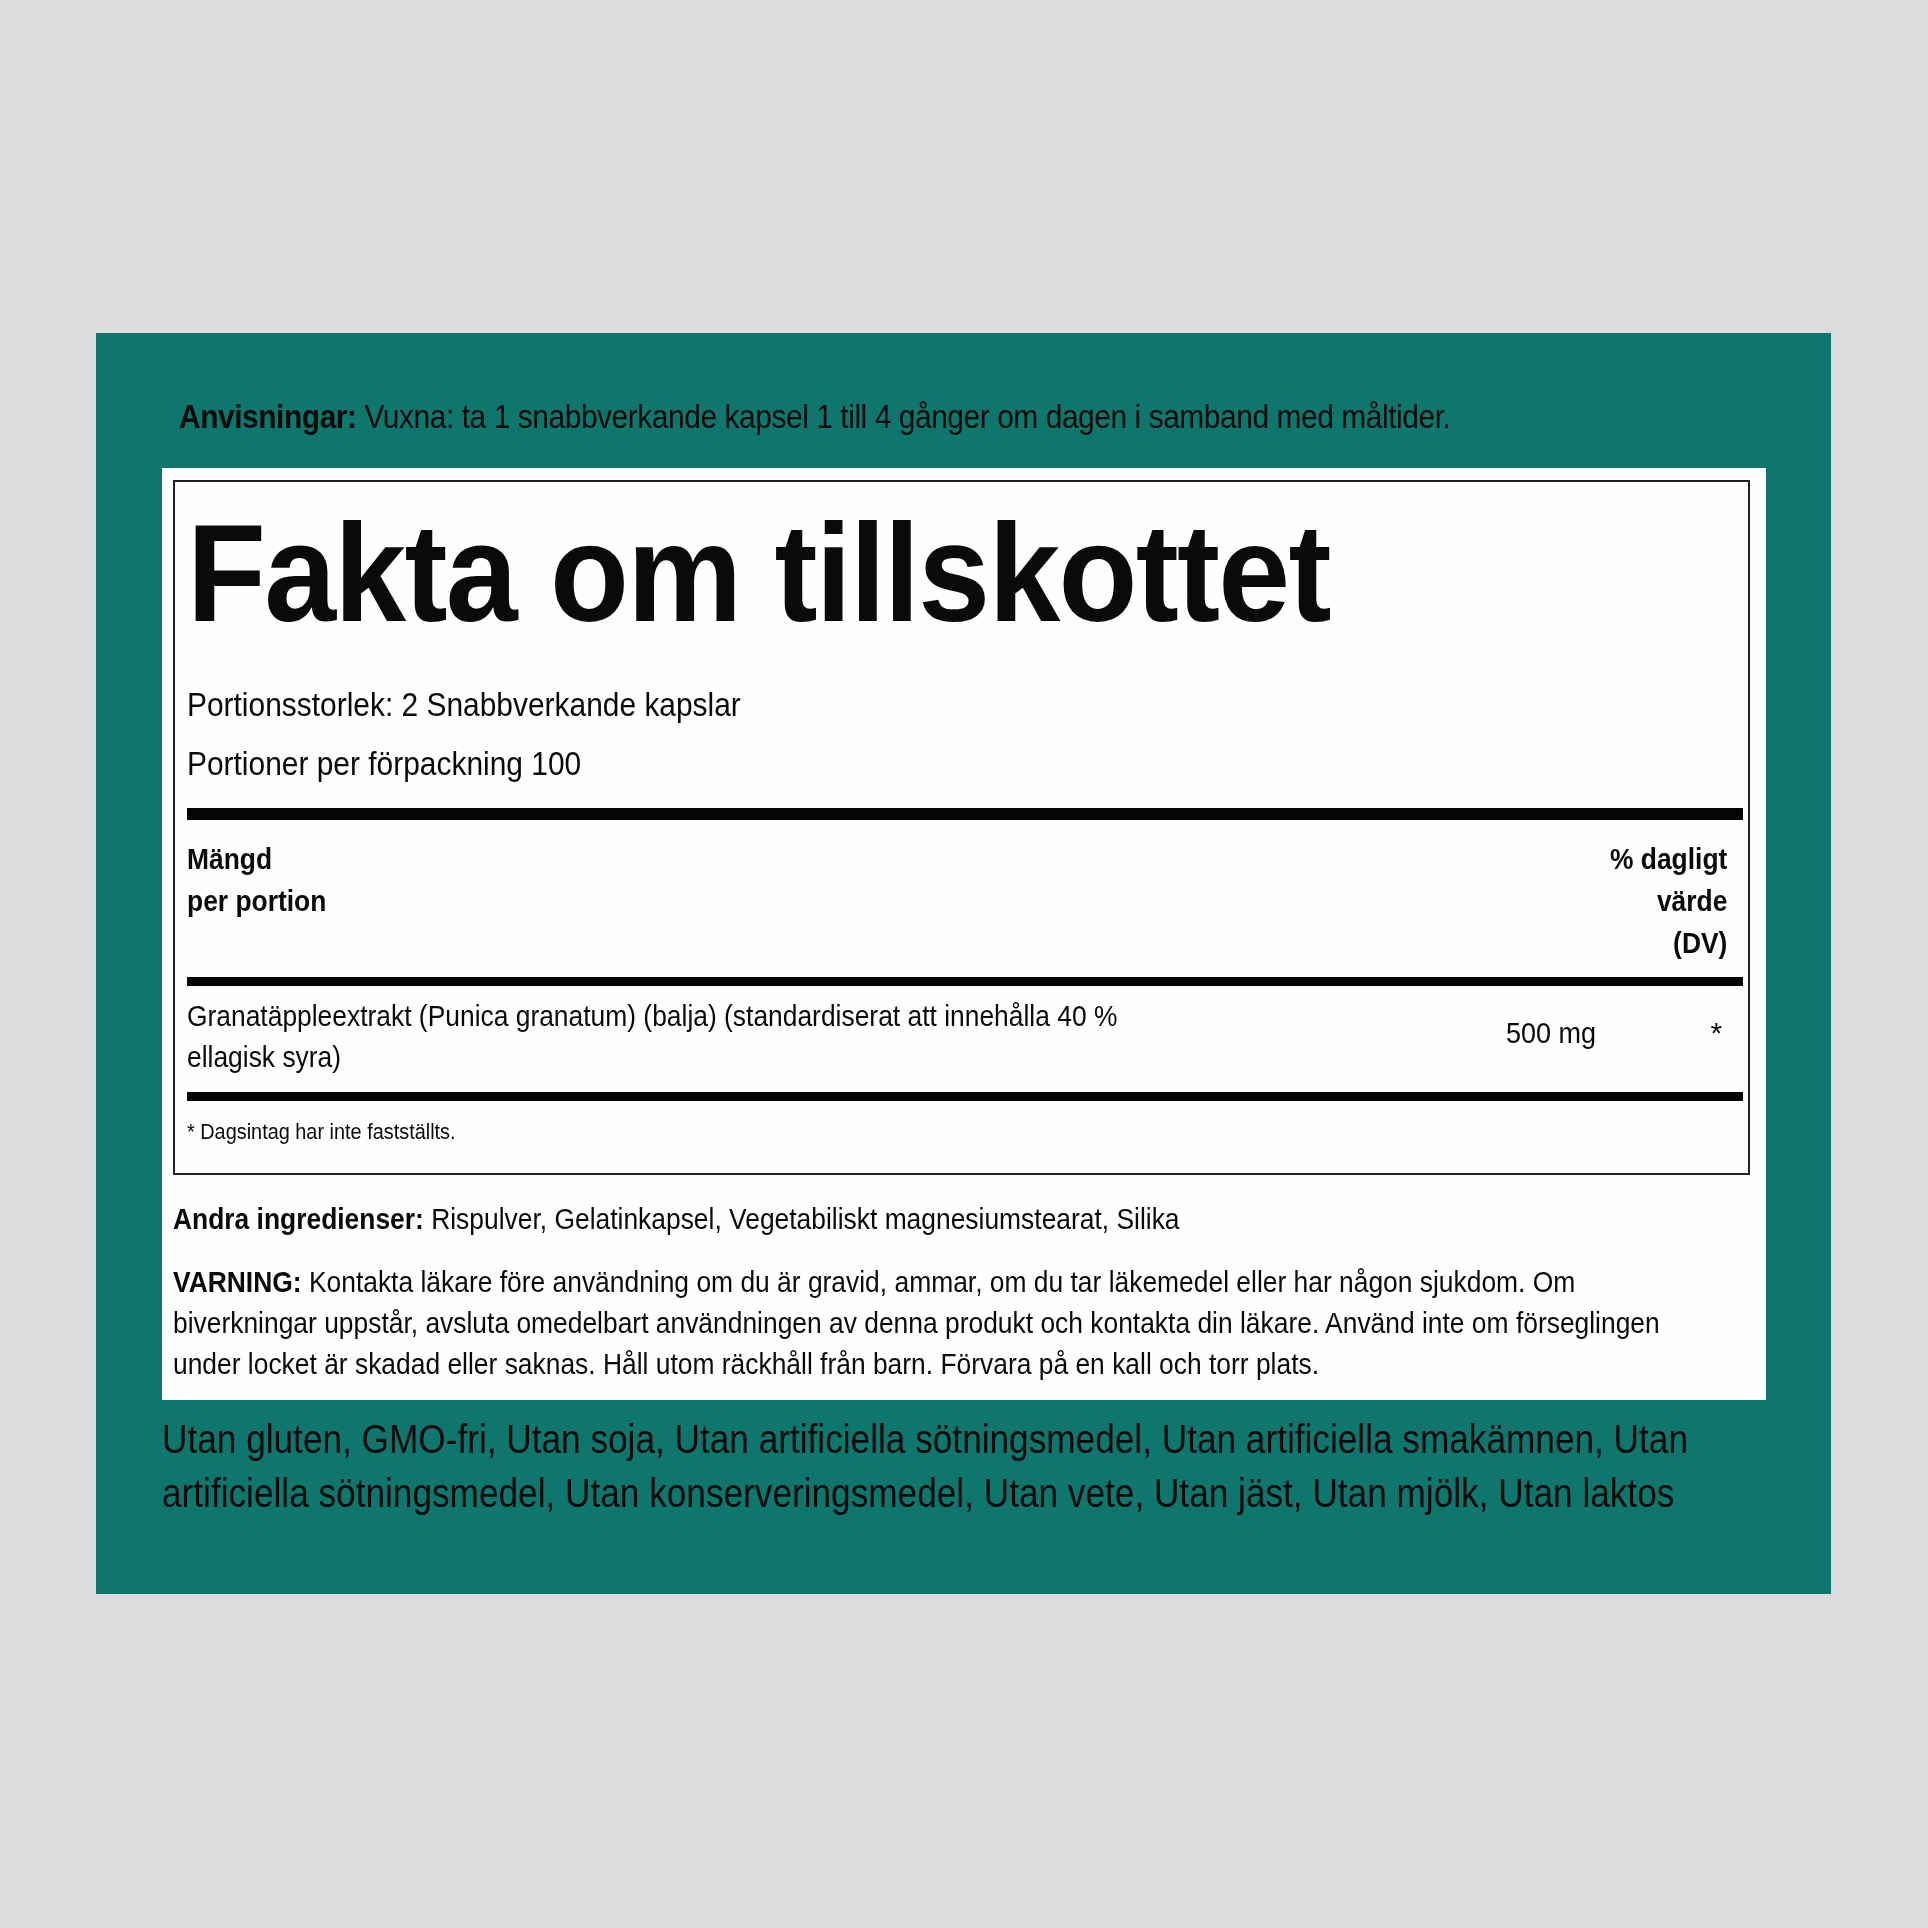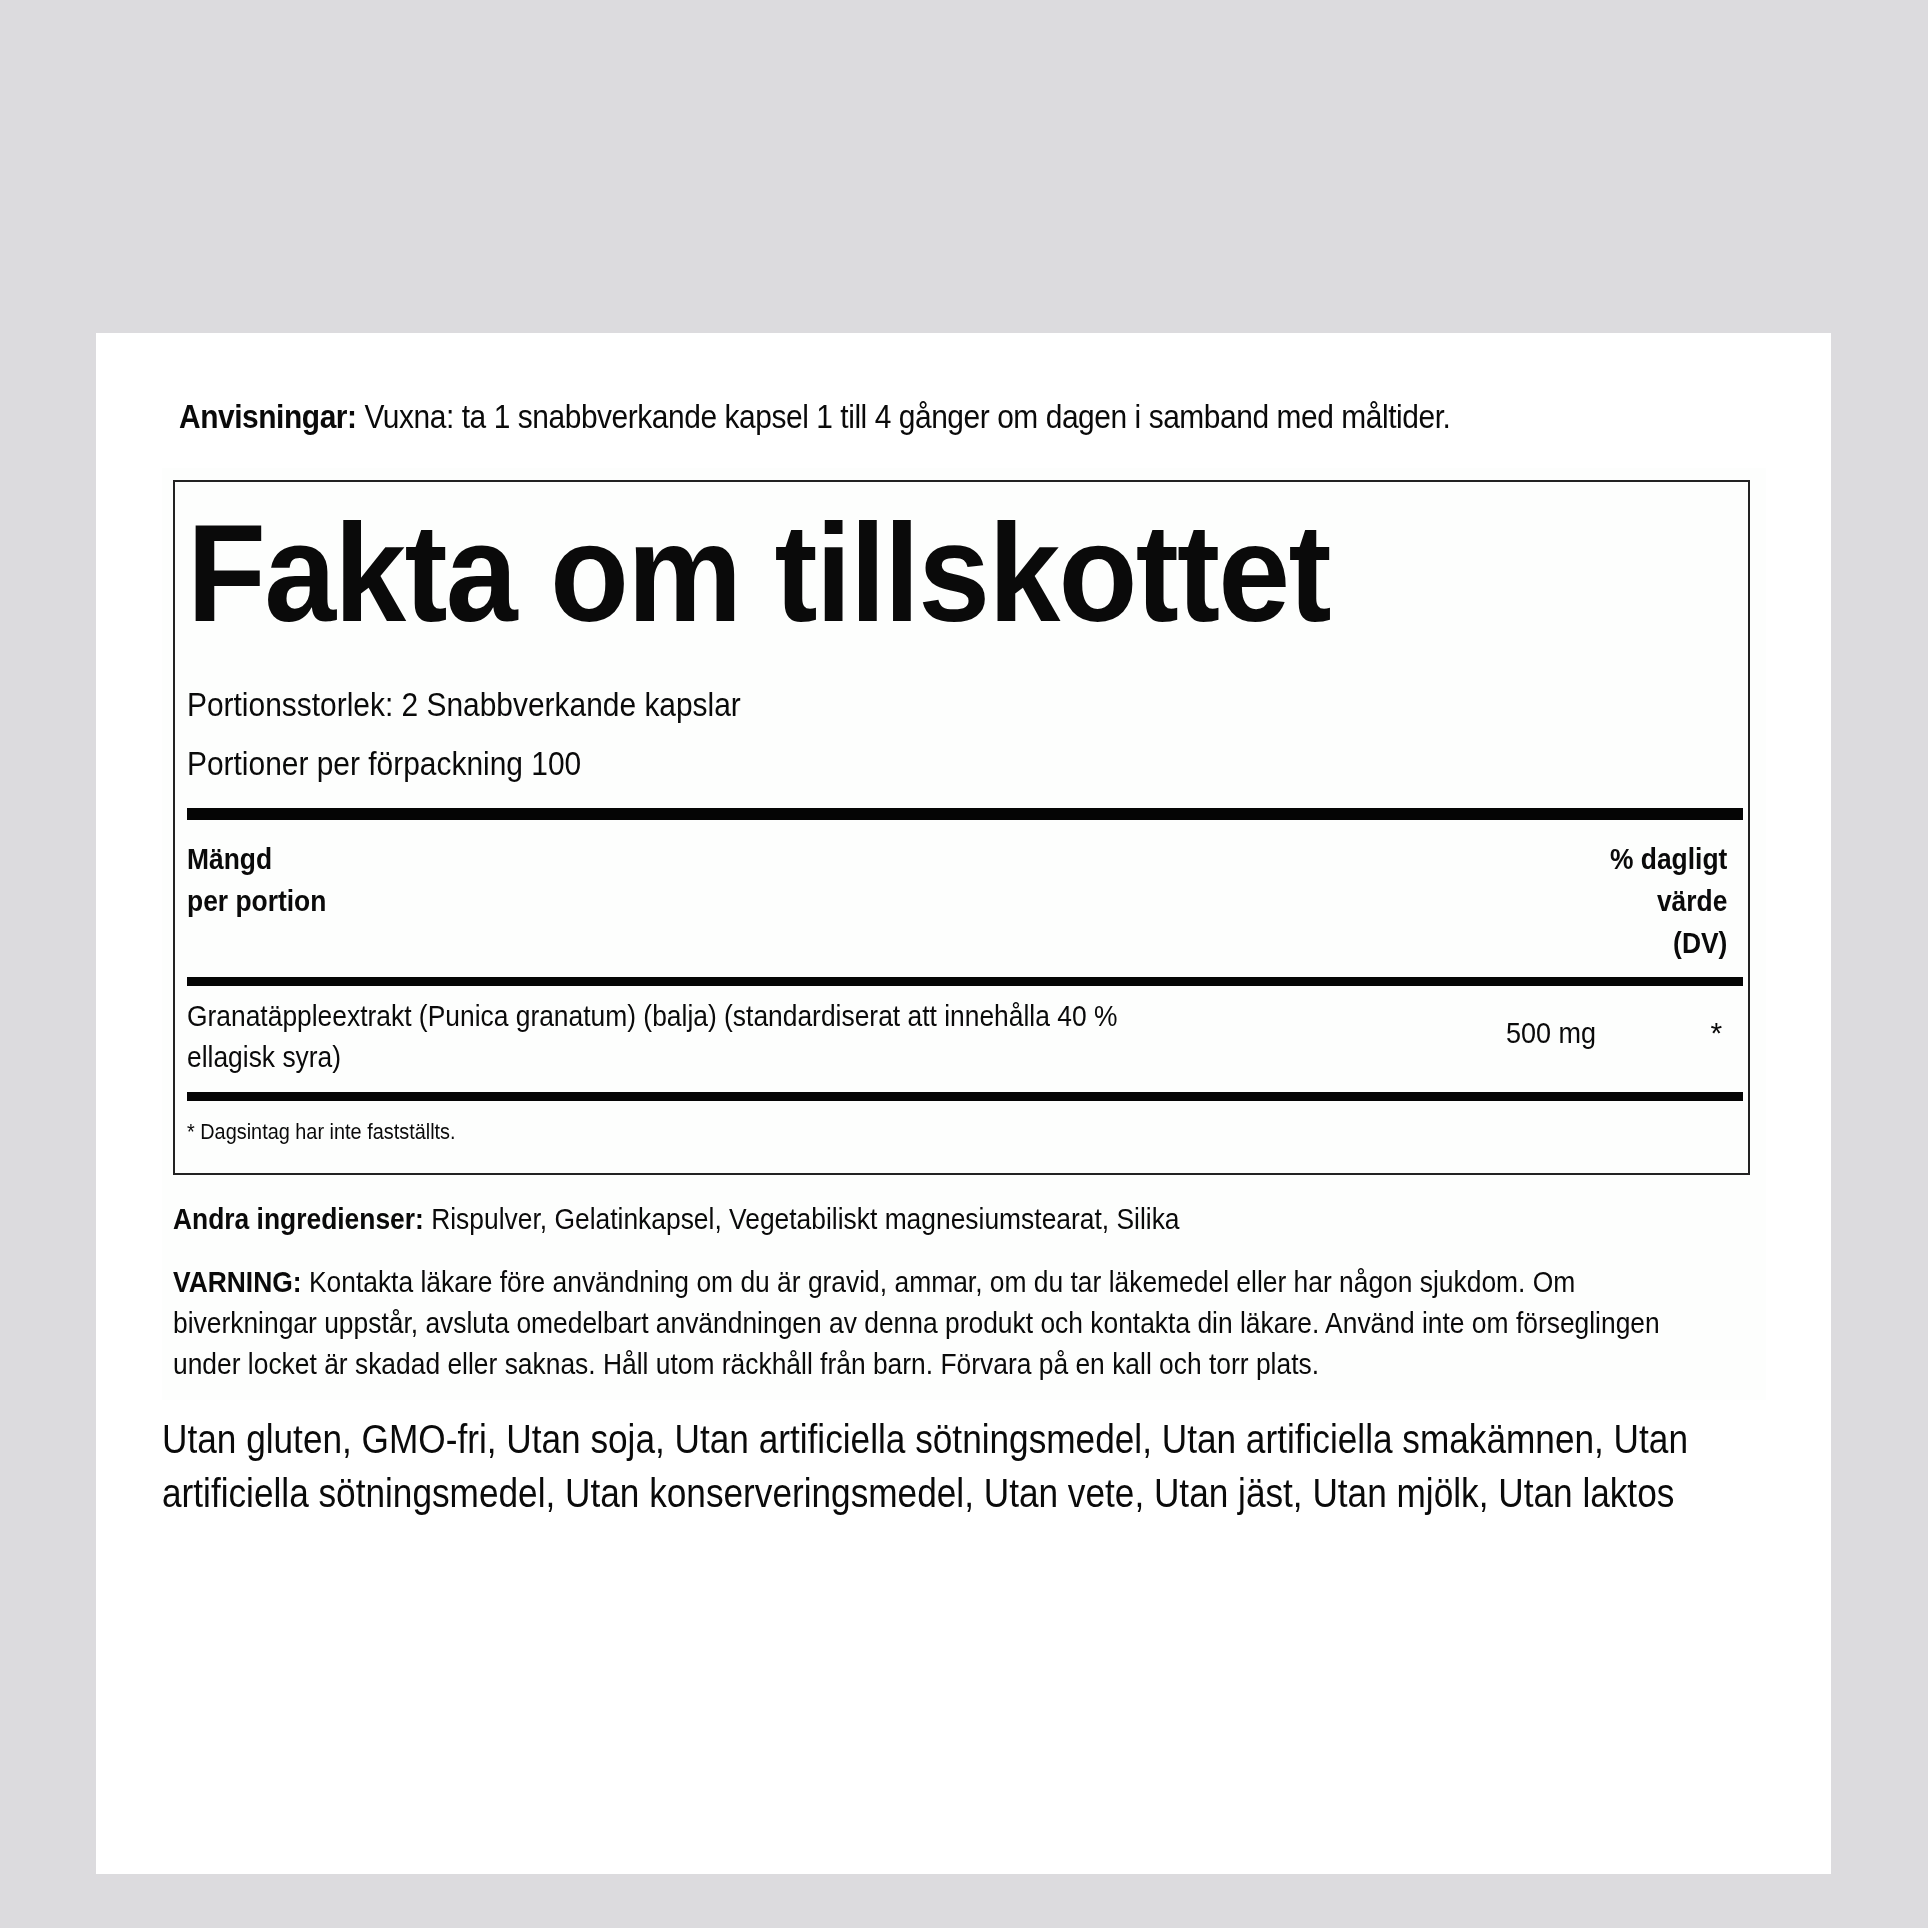--- a/index.html
+++ b/index.html
@@ -7,22 +7,22 @@
       width: 1928px; height: 1928px;
       background: #dcdbde;
       position: relative;
       overflow: hidden;
       font-family: "Liberation Sans", "DejaVu Sans", sans-serif;
       color: #0a0a0a;
     }
     .label-panel {
       position: absolute;
       left: 96px; top: 333px;
-      width: 1735px; height: 1541px;
-      background: #ffffff;
+      width: 1735px; height: 1261px;
+      background: #0f766e;
     }
     .directions {
       position: absolute;
       left: 83px; top: 64px;
       font-size: 34px;
       letter-spacing: -0.5px;
       transform: scaleX(0.88);
       transform-origin: left top;
       white-space: nowrap;
     }

